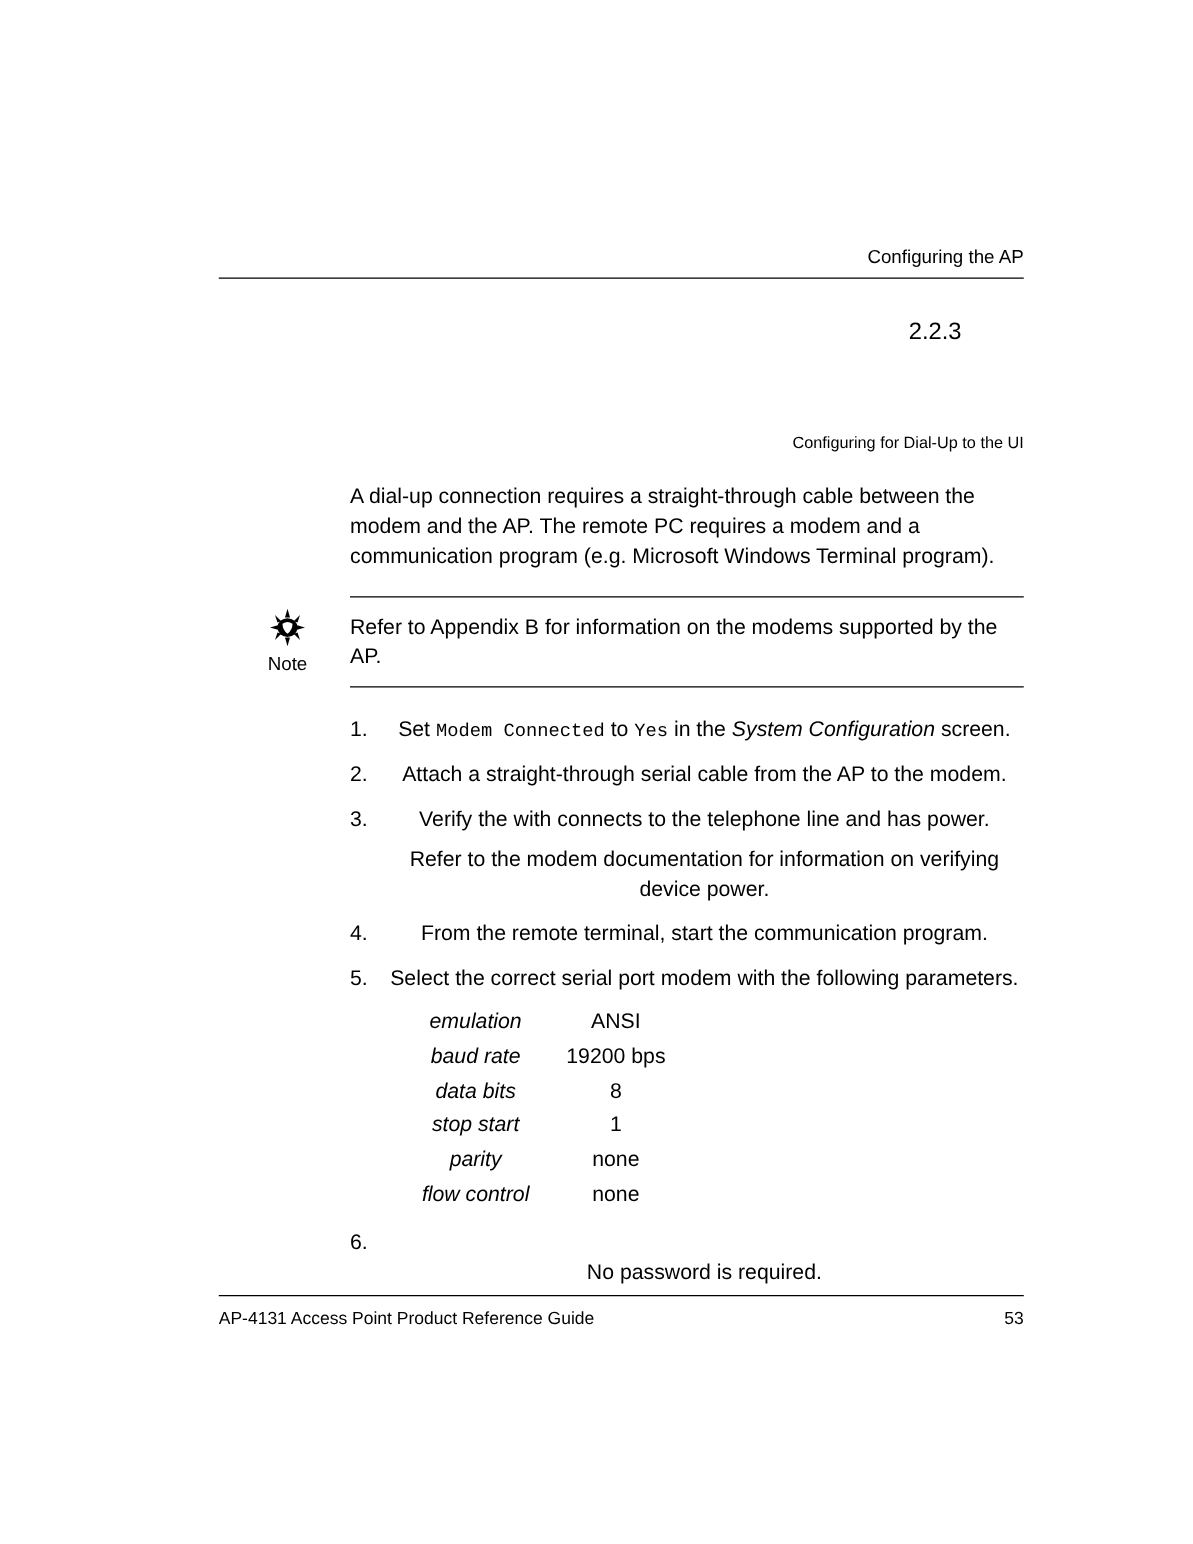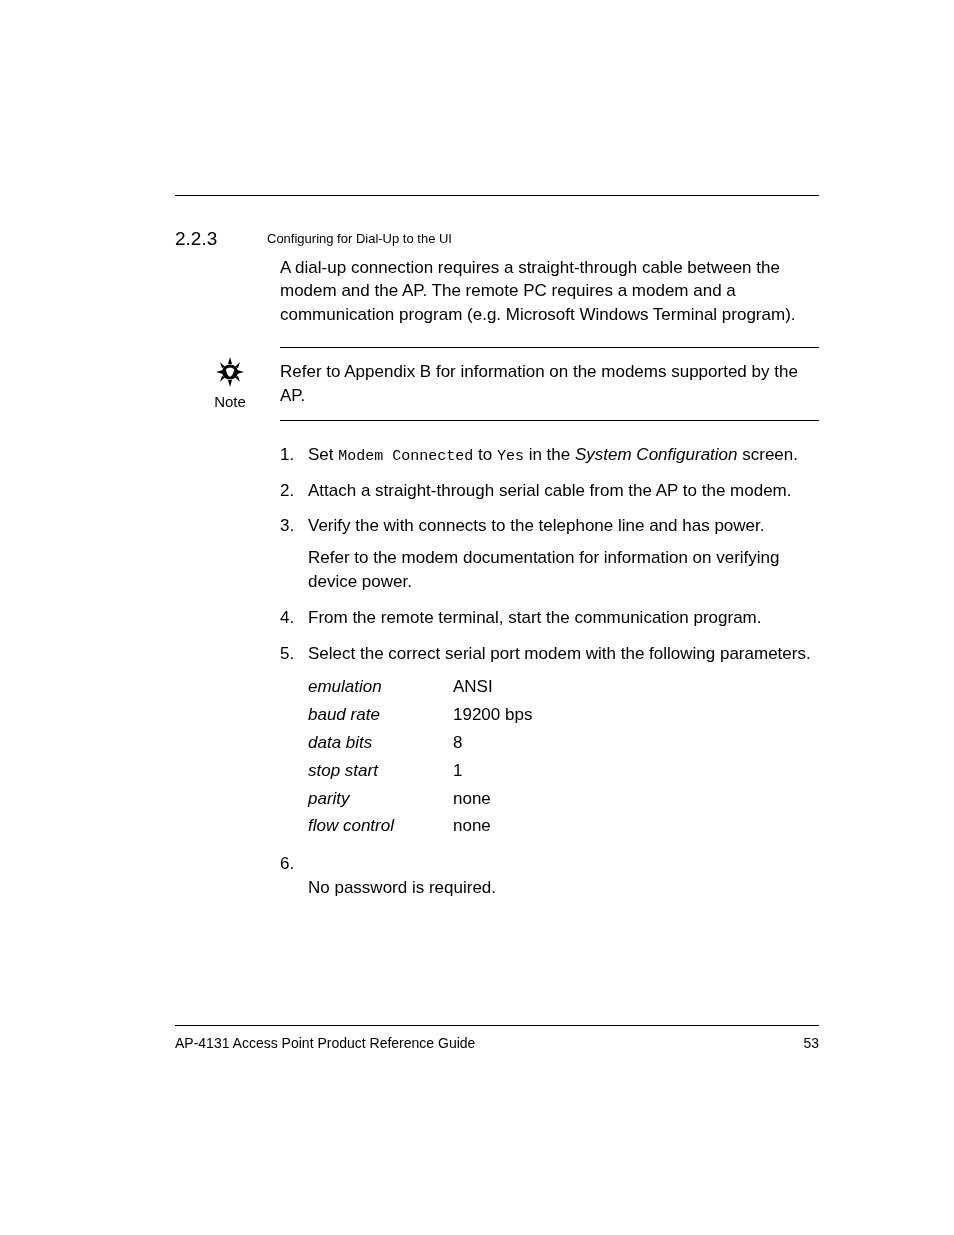--- a/index.html
+++ b/index.html
@@ -25,22 +25,23 @@
     font-size: 15px;
     margin-bottom: 6px;
   }
   .header-rule {
     border: none;
     border-top: 1.5px solid #000;
     margin: 0 0 30px 0;
   }
   .section-row {
     display: flex;
-    align-items: center;
-    margin-bottom: 3px;
+    align-items: flex-end;
+    margin-bottom: 22px;
+    flex-direction: column;
   }
   .section-number {
     font-size: 19px;
     font-weight: 500;
     width: 92px;
     flex: 0 0 92px;
   }
   .section-title {
     font-size: 13px;
     font-weight: 400;
@@ -83,20 +84,21 @@
   ol.steps > li {
     display: flex;
     margin-bottom: 12px;
   }
   ol.steps > li .num {
     width: 28px;
     flex: 0 0 28px;
   }
   ol.steps > li .body {
     flex: 1;
+    text-align: center;
   }
   .monospace {
     font-family: "Courier New", Courier, monospace;
     font-size: 15px;
   }
   .italic { font-style: italic; }
   .sub-para { margin-top: 8px; }
   table.params {
     border-collapse: collapse;
     margin: 8px 16px 0 0;
@@ -106,38 +108,39 @@
     vertical-align: top;
   }
   table.params td.key {
     font-style: italic;
     width: 145px;
   }
   .footer {
     position: absolute;
     left: 175px;
     right: 135px;
-    bottom: 181px;
+    bottom: 170px;
   }
   .footer-rule {
     border: none;
     border-top: 1.5px solid #000;
     margin: 0 0 8px 0;
   }
   .footer-row {
     display: flex;
     justify-content: space-between;
     font-size: 14px;
   }
 </style>
 </head>
 <body>
 
 <div class="page">
 
+  <div class="running-header">Configuring the AP</div>
   <hr class="header-rule">
 
   <div class="section-row">
     <div class="section-number">2.2.3</div>
     <div class="section-title">Configuring for Dial-Up to the UI</div>
   </div>
 
   <div class="indent-block">
 
     <p class="intro-para">A dial-up connection requires a straight-through cable between the modem and the AP. The remote PC requires a modem and a communication program (e.g. Microsoft Windows Terminal program).</p>

